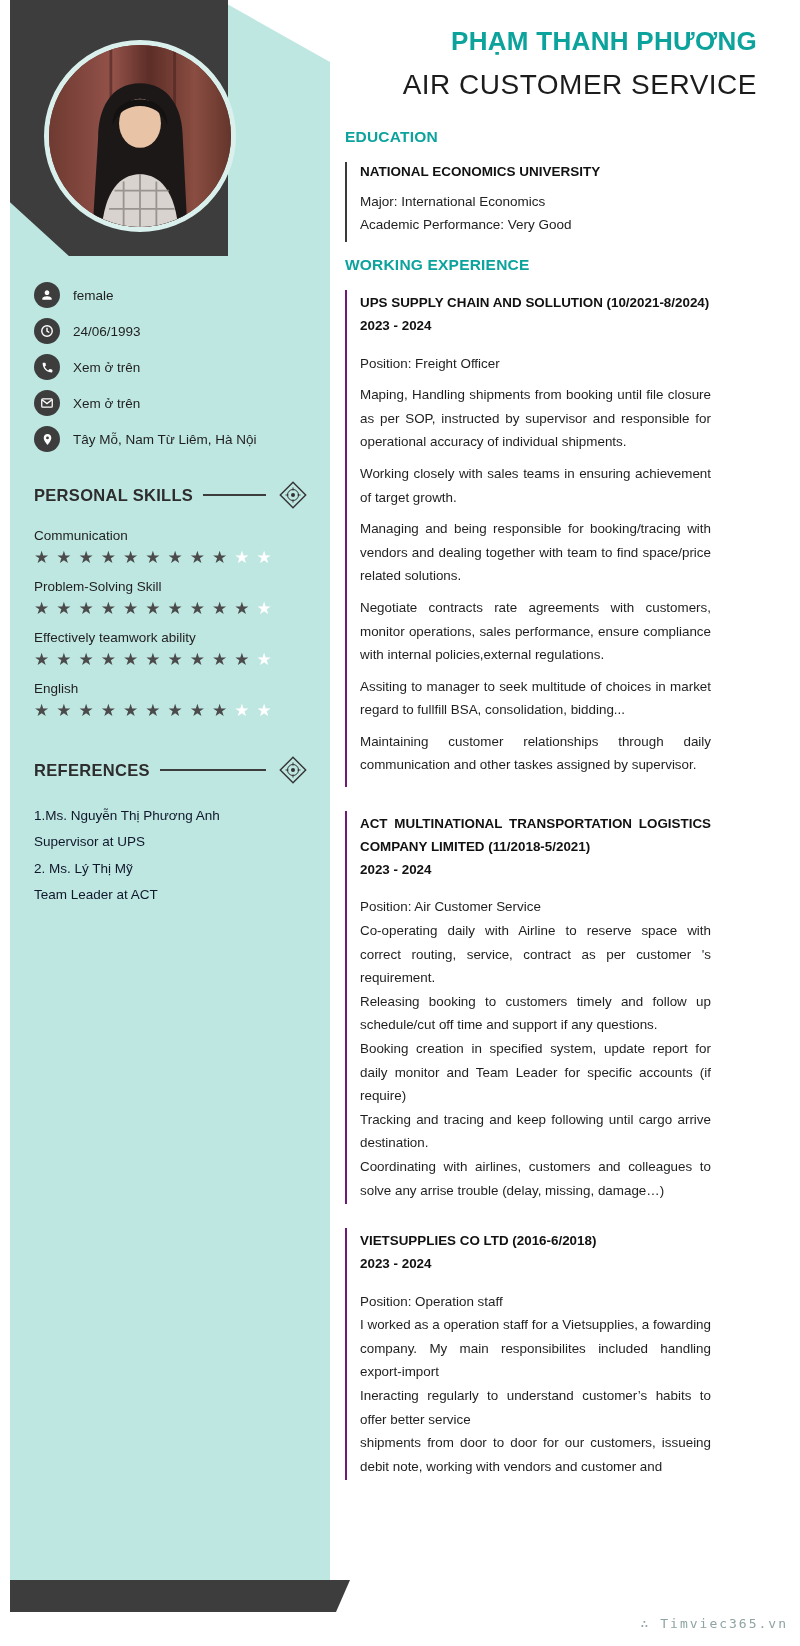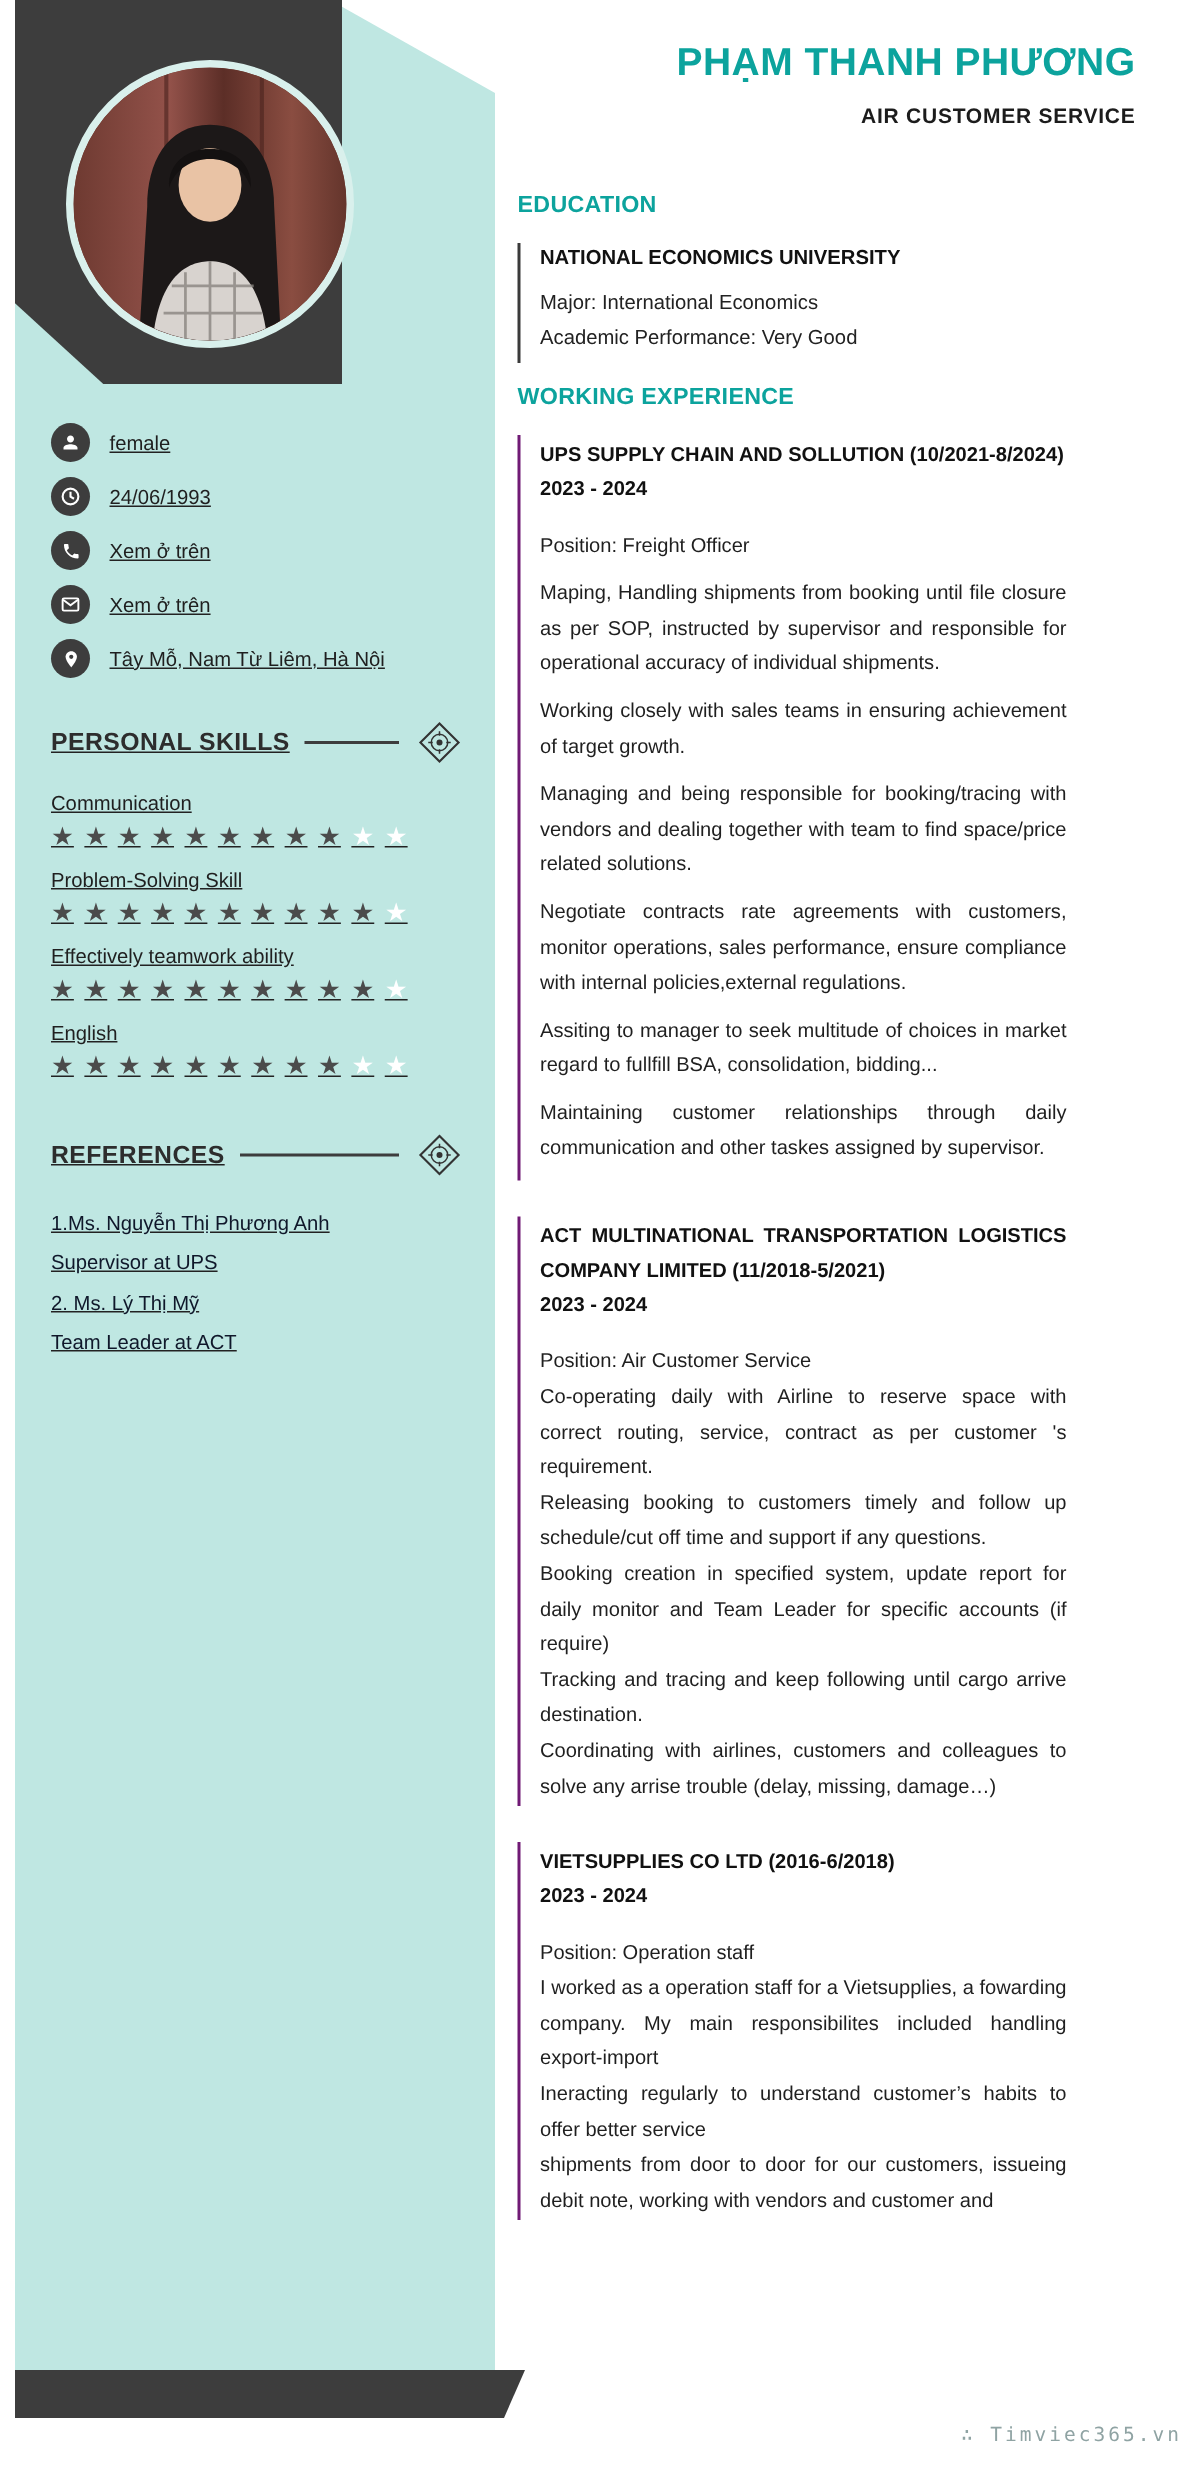--- a/index.html
+++ b/index.html
@@ -22,21 +22,20 @@
   }
   .photo-ring {
     position: absolute; left: 44px; top: 40px; width: 192px; height: 192px;
     border-radius: 50%; border: 5px solid #d9f0ec; overflow: hidden;
     background: #6e3a31;
   }
   .photo-ring svg { display: block; width: 100%; height: 100%; }
   .side-content {
     position: absolute; left: 10px; top: 282px; width: 320px;
     padding: 0 20px 0 24px;
-    text-decoration: underline;
   }
   .contact-row { display: flex; align-items: center; gap: 13px; margin-bottom: 10px; min-height: 26px; }
   .icon-circle {
     width: 26px; height: 26px; border-radius: 50%; background: #3d3d3d;
     display: flex; align-items: center; justify-content: center; flex: 0 0 26px;
   }
   .contact-text { font-size: 13.5px; color: #1f1f1f; }
   .side-heading-row { display: flex; align-items: center; margin: 26px 0 16px; text-align: right; }
   .side-heading { font-size: 16.5px; font-weight: bold; color: #2d2d2d; margin: 0; letter-spacing: 0.3px; white-space: nowrap; }
   .rule { flex: 1; height: 2px; background: #3d3d3d; margin: 0 10px; }
@@ -48,21 +47,21 @@
   .star.empty  { color: #ffffff; }
   .ref-line { font-size: 13.5px; color: #0f172a; line-height: 1.95; }
   .side-footer {
     position: absolute; left: 10px; top: 1580px; width: 340px; height: 32px;
     background: #3d3d3d;
     clip-path: polygon(0 0, 340px 0, 326px 32px, 0 32px);
   }
   
   .header-block { position: absolute; left: 345px; top: 26px; width: 412px; text-align: right; }
   .name { color: #0ca39d; font-size: 26px; font-weight: bold; margin: 0 0 12px; letter-spacing: 0.3px; }
-  .subtitle { color: #1c1c1c; font-size: 14px; margin: 0; letter-spacing: 0.5px; font-weight: bold; }
+  .subtitle { color: #1c1c1c; font-size: 28px; margin: 0; letter-spacing: 0.5px; }
   .main { position: absolute; left: 345px; top: 128px; width: 366px; }
   .section-heading { color: #0ca39d; font-size: 15.5px; font-weight: bold; margin: 0 0 16px; letter-spacing: 0.2px; }
   .edu-block { border-left: 2px solid #3a3a3a; padding: 2px 0 2px 13px; margin-bottom: 14px; }
   .edu-school { font-size: 13.5px; font-weight: bold; color: #111; margin: 0 0 15px; }
   .edu-line { font-size: 13.5px; margin: 0 0 8px; }
   .job { border-left: 2px solid #701a75; padding: 2px 0 2px 13px; margin-bottom: 24px; }
   .job-title { font-size: 13.4px; font-weight: bold; color: #111; margin: 0; line-height: 1.7; text-align: justify; }
   .job-period { font-size: 13.4px; font-weight: bold; color: #111; margin: 0 0 14px; line-height: 1.7; }
   .para { font-size: 13.4px; line-height: 1.76; text-align: justify; margin: 0 0 8px; color: #1f1f1f; }
   .job.tight .para { margin: 0; }

